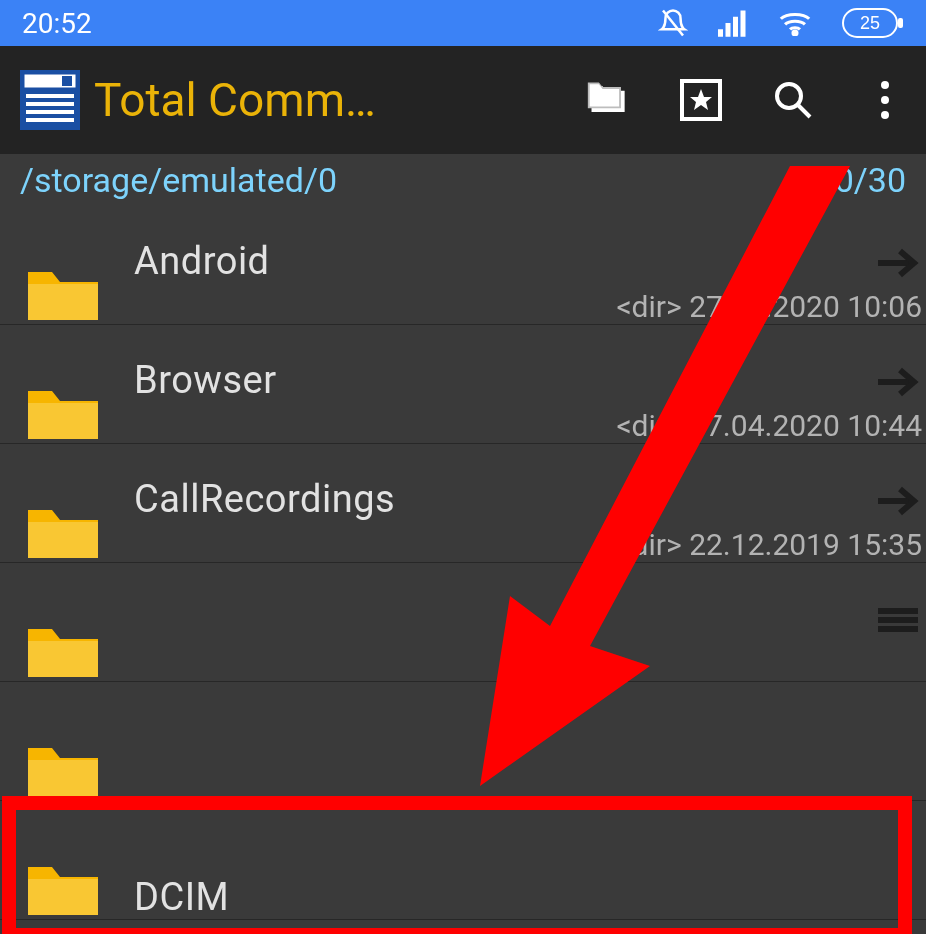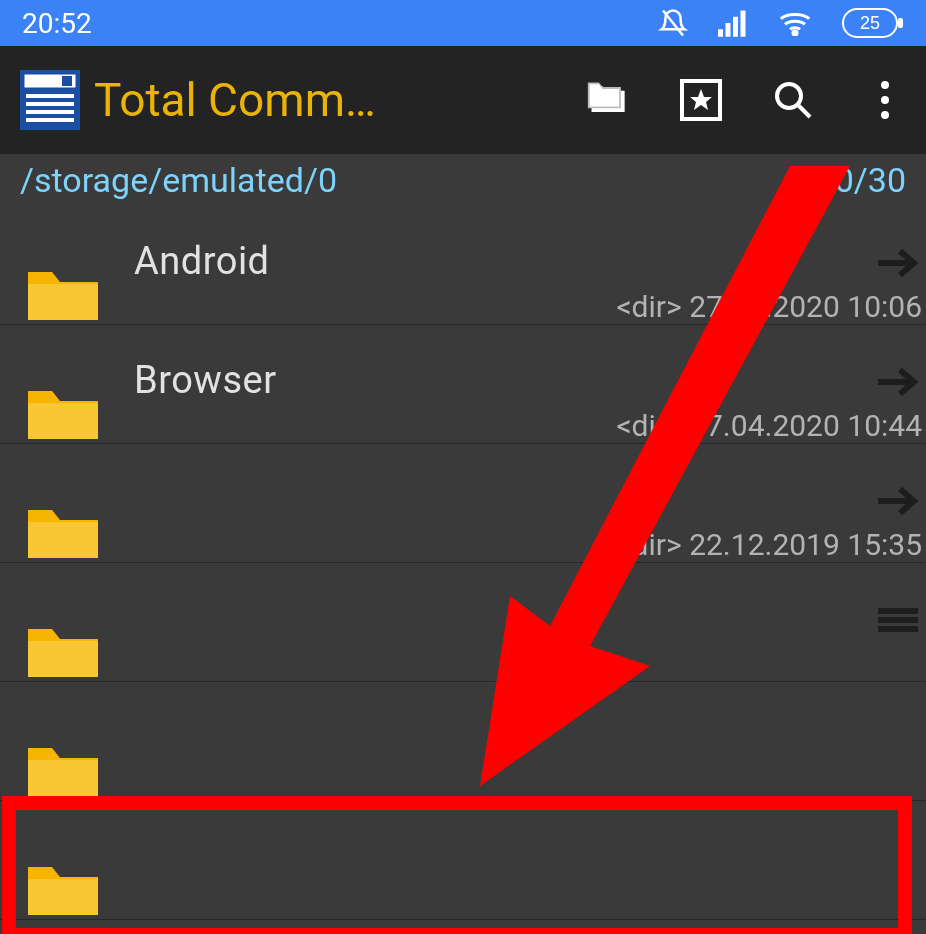--- a/index.html
+++ b/index.html
@@ -140,20 +140,21 @@
               <line x1="2" y1="18" x2="34" y2="18"></line>
               <polyline points="24,6 38,18 24,30"></polyline>
             </svg></div>
         </div>
         <div class="row">
           <div class="folder-ico"><svg width="78" height="62" viewBox="0 0 78 62">
               <path fill="#f7b500" d="M4 10h24l8 10h38v38H4z"></path>
               <path fill="#f9c733" d="M4 22h70v36H4z"></path>
             </svg></div>
           <div class="text">
+            <div class="name">CallRecordings</div>
             <div class="meta">&lt;dir&gt; 22.12.2019 15:35</div>
           </div>
           <div class="side-glyph"><svg width="44" height="36" viewBox="0 0 44 36" stroke="#1d1d1d" stroke-width="6" fill="none">
               <line x1="2" y1="18" x2="34" y2="18"></line>
               <polyline points="24,6 38,18 24,30"></polyline>
             </svg></div>
         </div>
         <div class="row">
           <div class="folder-ico"><svg width="78" height="62" viewBox="0 0 78 62">
               <path fill="#f7b500" d="M4 10h24l8 10h38v38H4z"></path>
@@ -170,20 +171,21 @@
               <path fill="#f7b500" d="M4 10h24l8 10h38v38H4z"></path>
               <path fill="#f9c733" d="M4 22h70v36H4z"></path>
             </svg></div>
         </div>
         <div class="row">
           <div class="folder-ico"><svg width="78" height="62" viewBox="0 0 78 62">
               <path fill="#f7b500" d="M4 10h24l8 10h38v38H4z"></path>
               <path fill="#f9c733" d="M4 22h70v36H4z"></path>
             </svg></div>
           <div class="text">
+            <div class="name">DCIM</div>
           </div>
         </div>
         <div class="row"></div>
       </div>
 
     <div class="highlight" style="left:2px;top:590px;width:910px;height:146px"></div>
 
     <svg class="arrow-anno" style="left:420px;top:-40px" width="430" height="640" viewBox="0 0 430 640">
       <polygon fill="#ff0000" points="370,0 430,0 170,480 230,500 60,620 90,430 130,460"></polygon>
     </svg>

